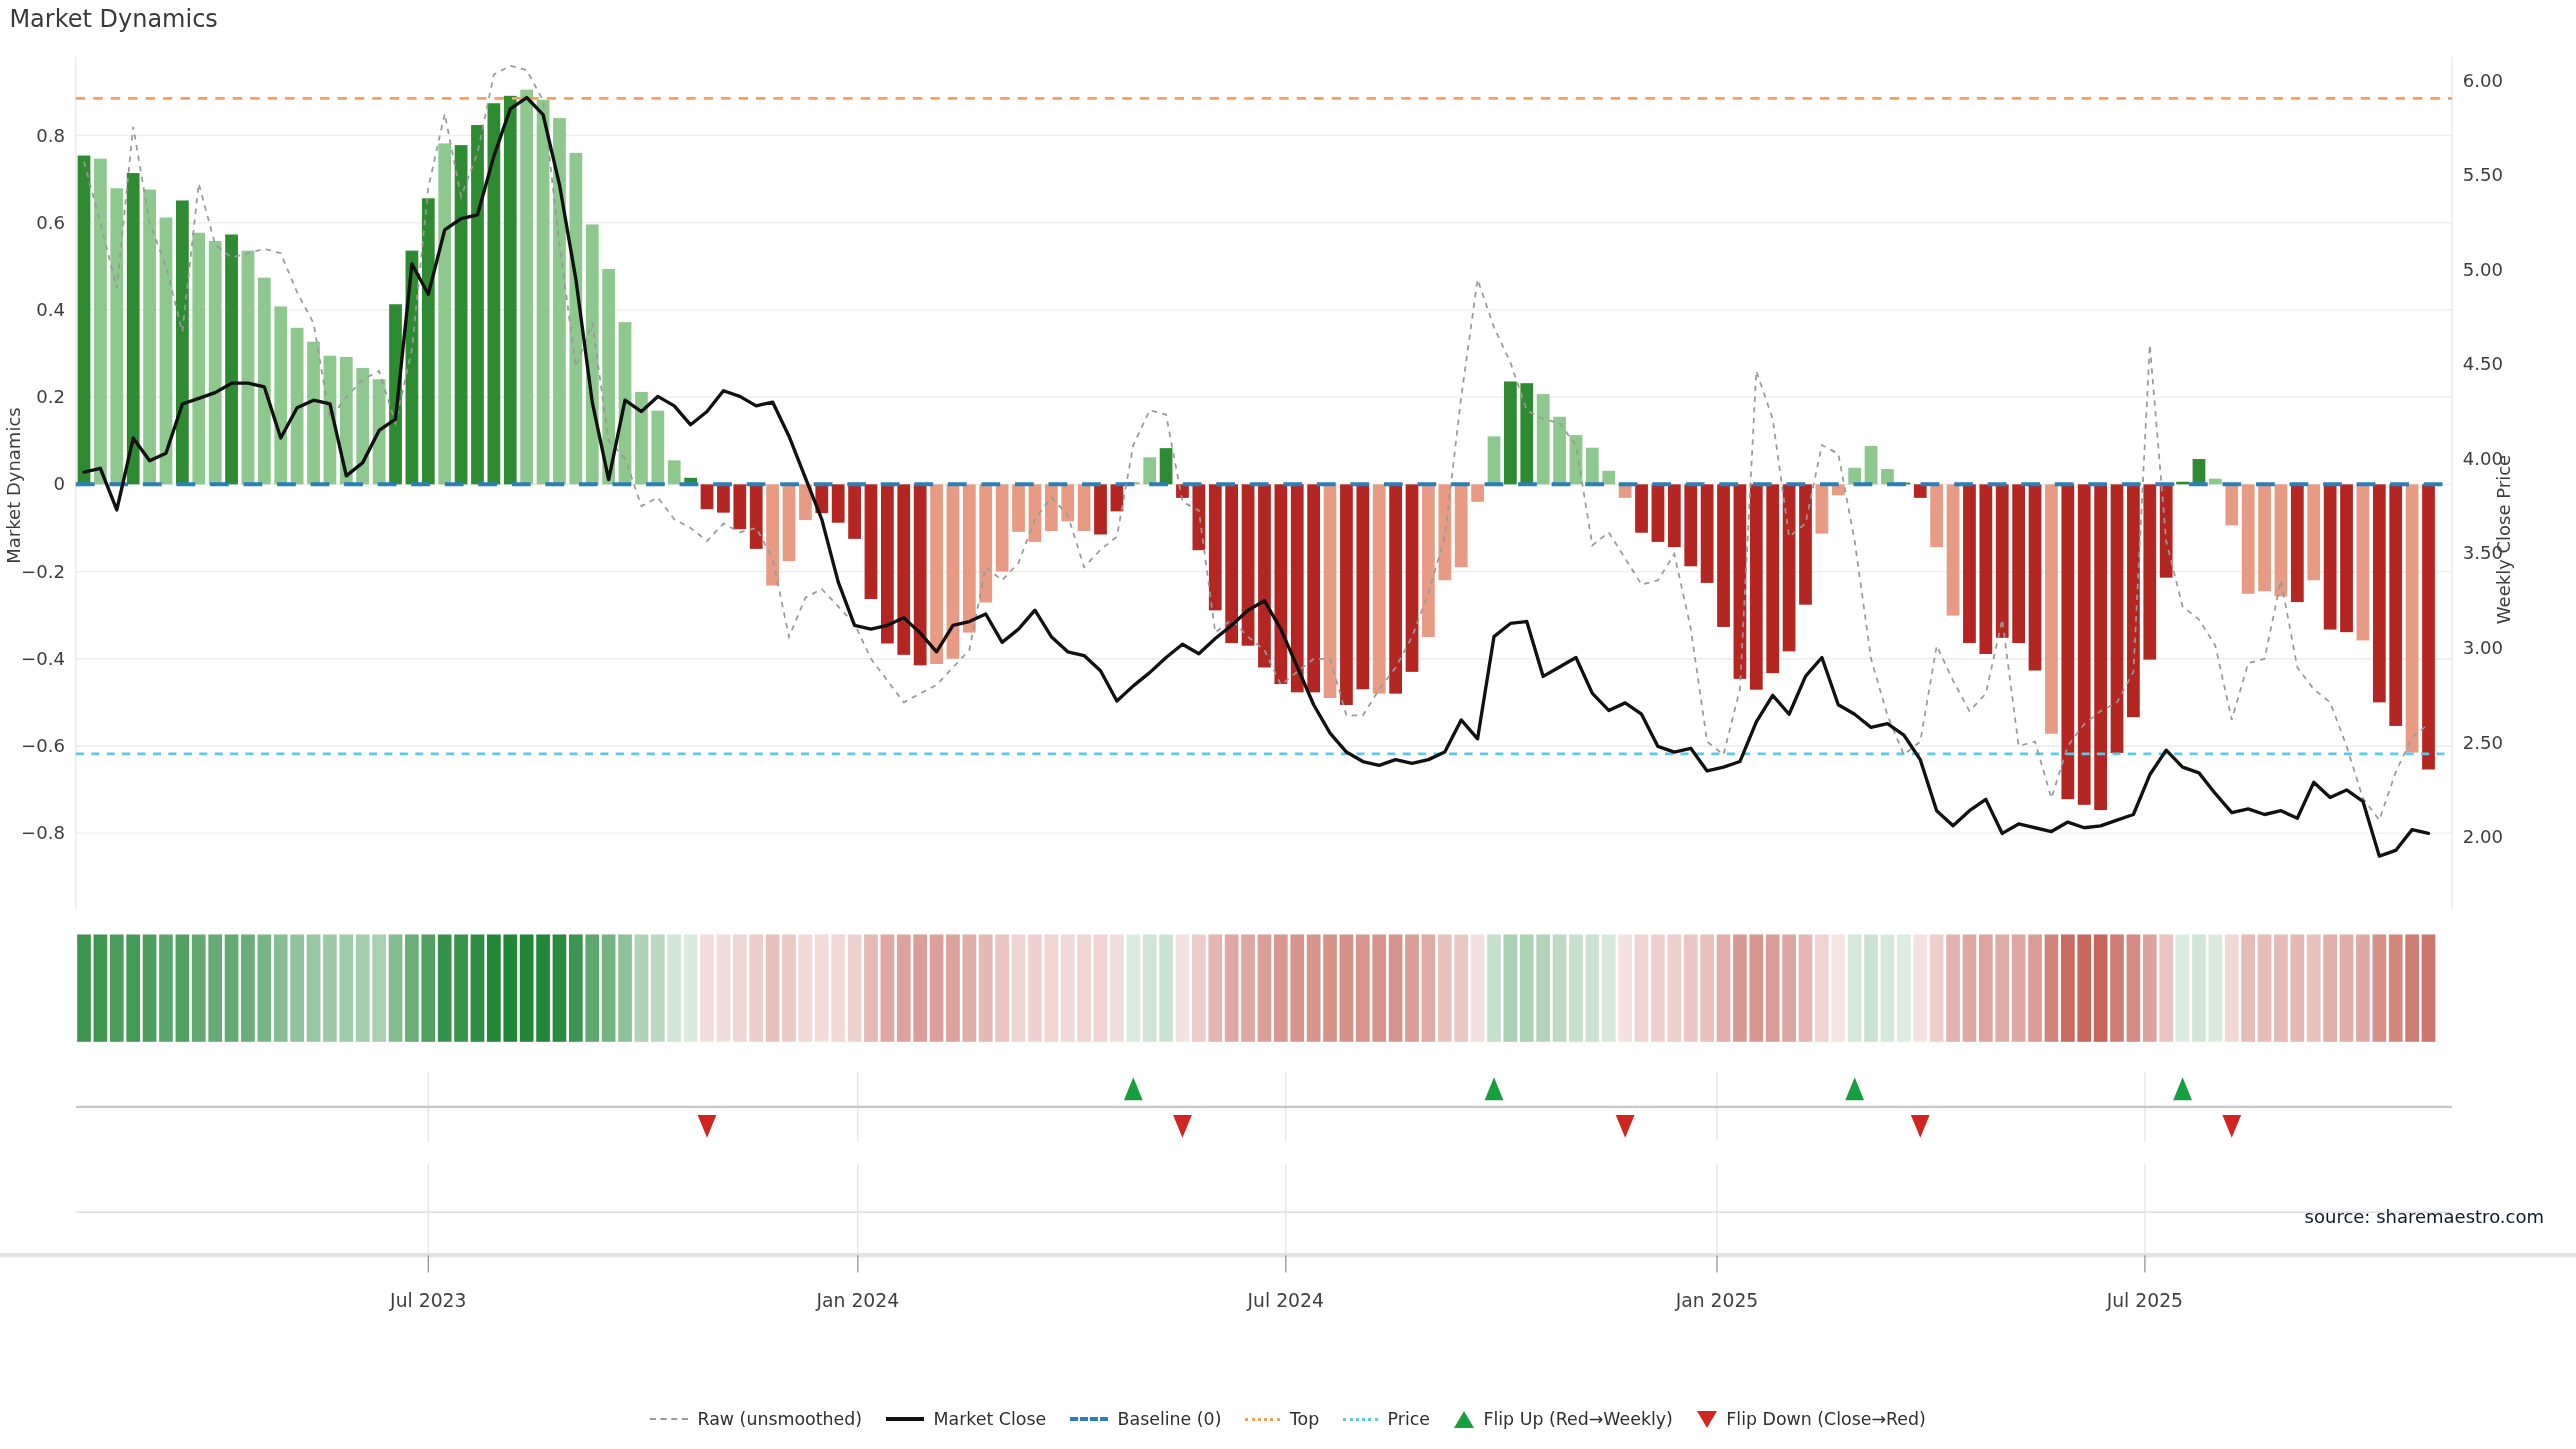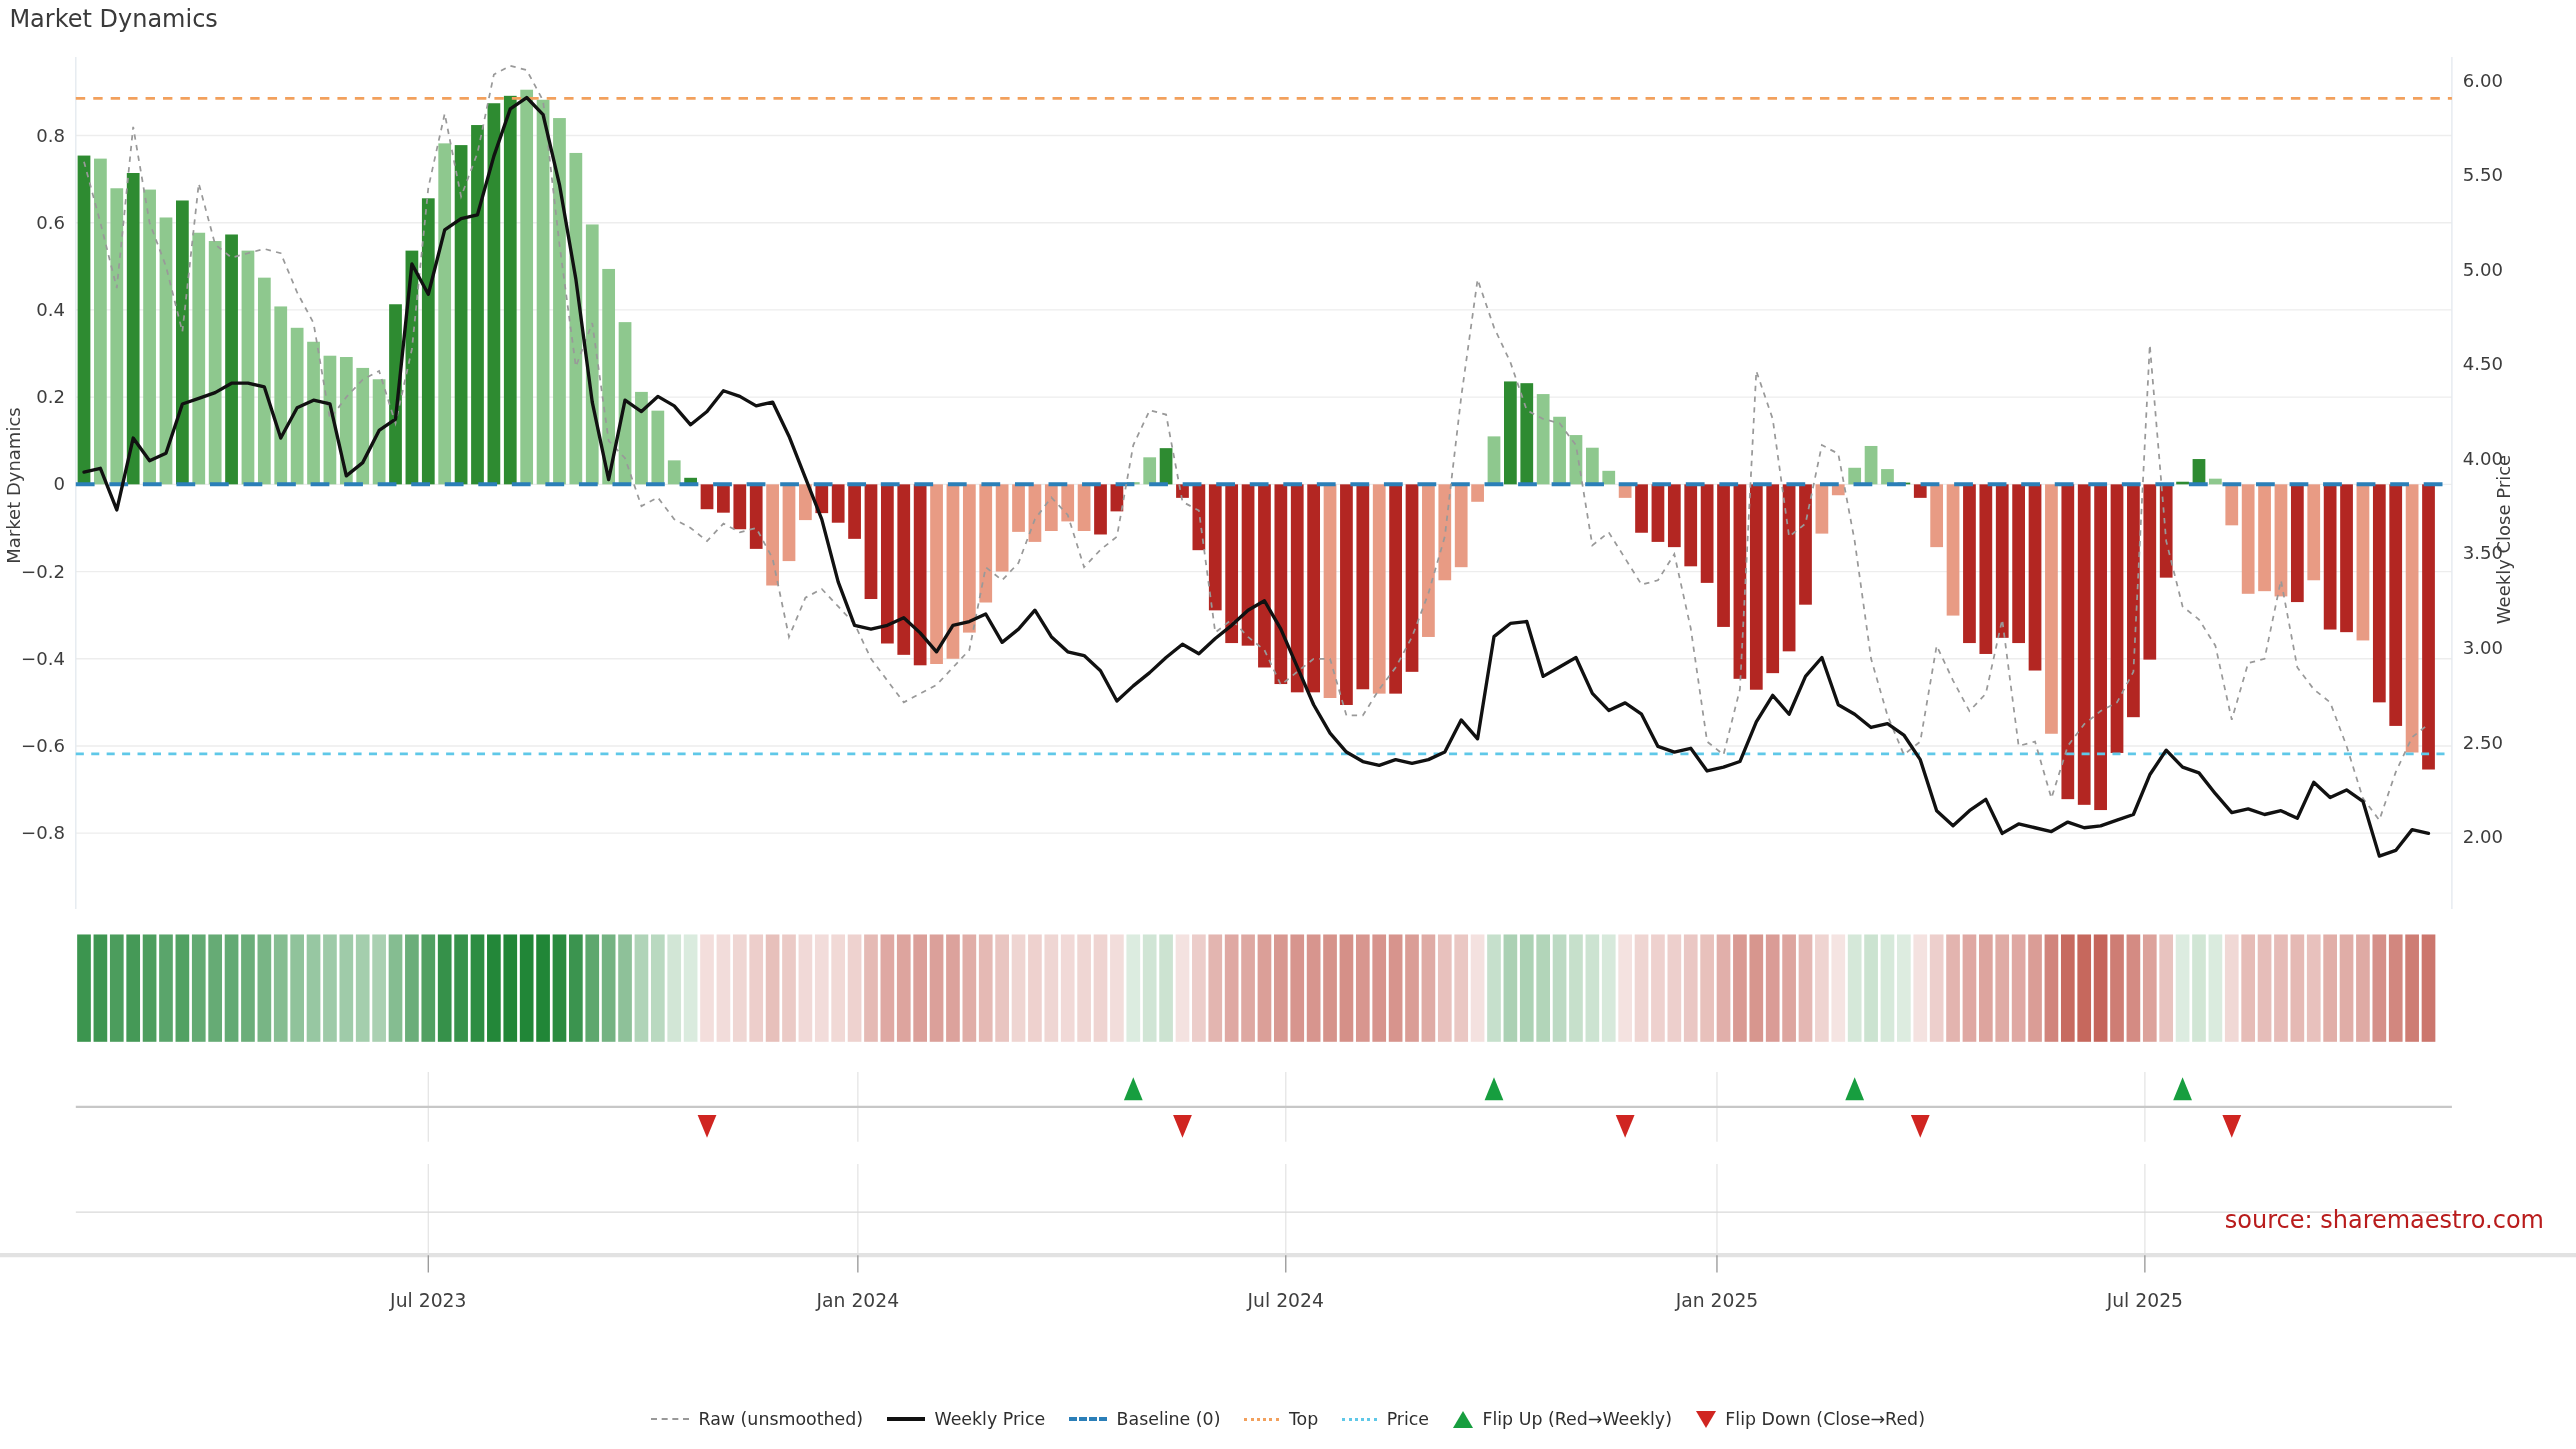--- a/index.html
+++ b/index.html
@@ -4,21 +4,21 @@
 <style>
   html,body{margin:0;padding:0;background:#ffffff;}
   body{width:2576px;height:1449px;position:relative;overflow:hidden;
        font-family:"DejaVu Sans","Liberation Sans",sans-serif;}
   #page-title{position:absolute;top:5.4px;left:9.4px;font-size:24px;color:#3a3a3a;}
   #chart-svg{position:absolute;top:0;left:0;}
   #left-axis-title{position:absolute;left:-101px;top:475px;width:228px;text-align:center;
        transform:rotate(-90deg);font-size:18px;color:#3d3d3d;}
   #right-axis-title{position:absolute;left:2383px;top:529px;width:241px;text-align:center;
        transform:rotate(-90deg);font-size:18px;color:#3d3d3d;}
-  #source-note{position:absolute;top:1206px;right:32px;font-size:24px;color:#b91c1c;}
+  #source-note{position:absolute;top:1206px;right:32px;font-size:18px;color:#0f172a;}
   #legend{position:absolute;top:1409px;left:0;width:2576px;display:flex;justify-content:center;
        align-items:center;gap:24px;font-size:17.4px;color:#2f2f2f;}
   .legend-item{display:flex;align-items:center;gap:9.4px;}
   .sw{display:inline-block;width:38px;height:0;}
   .sw-raw{border-top:2.7px dashed #999999;}
   .sw-close{border-top:4px solid #111111;}
   .sw-baseline{border-top:4px dashed #2b7fb8;}
   .sw-top{border-top:3.4px dotted #f2a05c;width:35px;}
   .sw-bottom{border-top:3.4px dotted #5fc8e8;width:35px;}
   .sw-up{width:0;height:0;border-left:10px solid transparent;border-right:10px solid transparent;
@@ -407,21 +407,21 @@
     </g>
   </svg>
 <div id="source-note">source: sharemaestro.com</div>
 <div id="legend">
     <div class="legend-item">
       <span class="sw sw-raw"></span>
       <span>Raw (unsmoothed)</span>
     </div>
     <div class="legend-item">
       <span class="sw sw-close"></span>
-      <span>Weekly Price</span>
+      <span>Market Close</span>
     </div>
     <div class="legend-item">
       <span class="sw sw-baseline"></span>
       <span>Baseline (0)</span>
     </div>
     <div class="legend-item">
       <span class="sw sw-top"></span>
       <span>Top</span>
     </div>
     <div class="legend-item">

